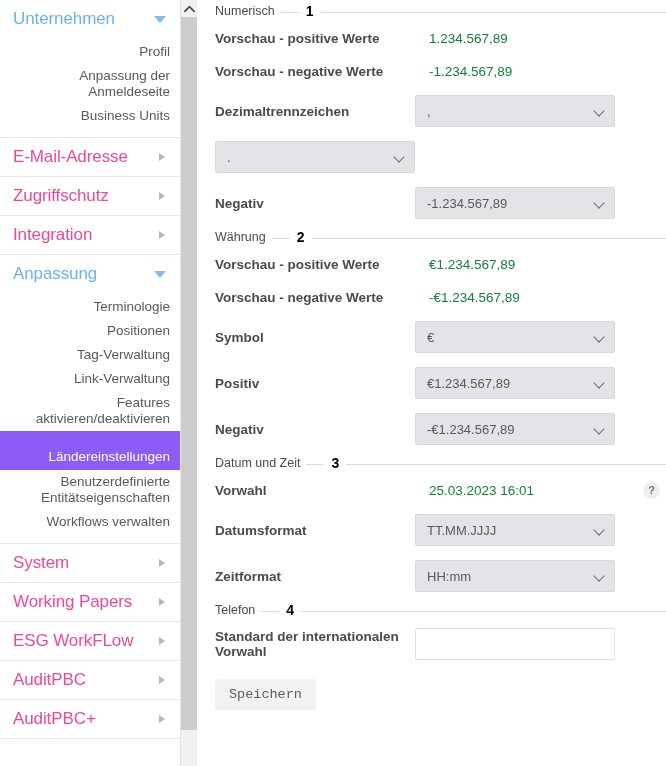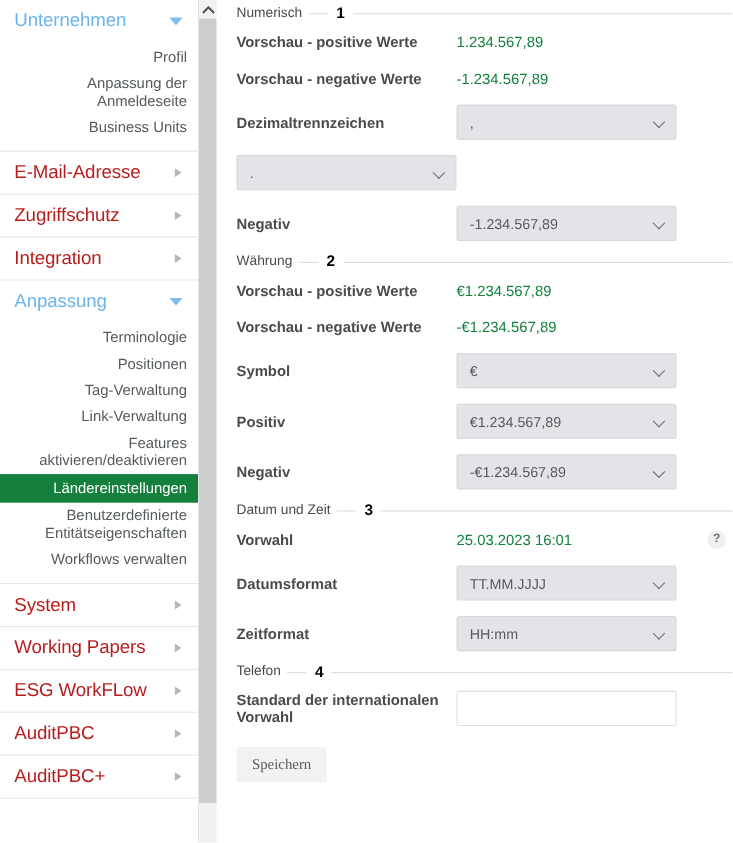--- a/index.html
+++ b/index.html
@@ -44,21 +44,21 @@
     display: flex;
     align-items: center;
     justify-content: space-between;
     padding: 0 14px 0 13px;
     height: 38px;
     cursor: pointer;
     box-sizing: border-box;
   }
   .nav-top .nav-top-label {
     font-size: 17px;
-    color: #b91c1c;
+    color: #ec4899;
     font-weight: 400;
     letter-spacing: -0.1px;
     white-space: nowrap;
   }
   .nav-top.expanded .nav-top-label { color: #6cb3ec; }
 
   .caret-right {
     width: 0; height: 0;
     border-left: 6px solid #b6b6b6;
     border-top: 4.5px solid transparent;
@@ -75,23 +75,23 @@
   .nav-children { padding: 2px 0 9px 0; }
   .nav-child {
     font-size: 13.5px;
     color: #555a5e;
     padding: 4px 10px 4px 28px;
     line-height: 16px;
     cursor: pointer;
     text-align: right;
   }
   .nav-child.selected {
-    background: #15803d;
+    background: #8b5cf6;
     color: #ffffff;
-    padding-top: 5px;
+    padding-top: 18px;
     padding-bottom: 5px;
   }
 
   
   #scrollbar {
     position: absolute;
     left: 181px;
     top: 0;
     width: 16px;
     height: 766px;
@@ -176,21 +176,21 @@
     line-height: 15px;
     padding-right: 8px;
     box-sizing: border-box;
   }
   .row .val {
     font-size: 13.5px;
     color: #15803d;
     white-space: nowrap;
   }
 
-  .row-preview { height: 33px; }
+  .row-preview { height: 33px; gap: 14px; }
   .row-select { height: 46px; }
 
   .sel {
     width: 200px;
     height: 32px;
     background: #e4e4e8;
     border: 1px solid #d7d7dc;
     border-radius: 2px;
     box-sizing: border-box;
     display: flex;
@@ -250,21 +250,21 @@
 
   .save-btn {
     margin-left: 18px;
     margin-top: 12px;
     background: #f2f2f2;
     border: none;
     border-radius: 2px;
     padding: 8px 14px;
     font-size: 13.5px;
     color: #5b5b5b;
-    font-family: Liberation Serif, serif;
+    font-family: Liberation Mono, monospace;
     cursor: pointer;
   }
 </style>
 </head>
 <body>
 
 <div id="app">
 
   <div id="sidebar-wrap">
     <nav id="sidebar">

